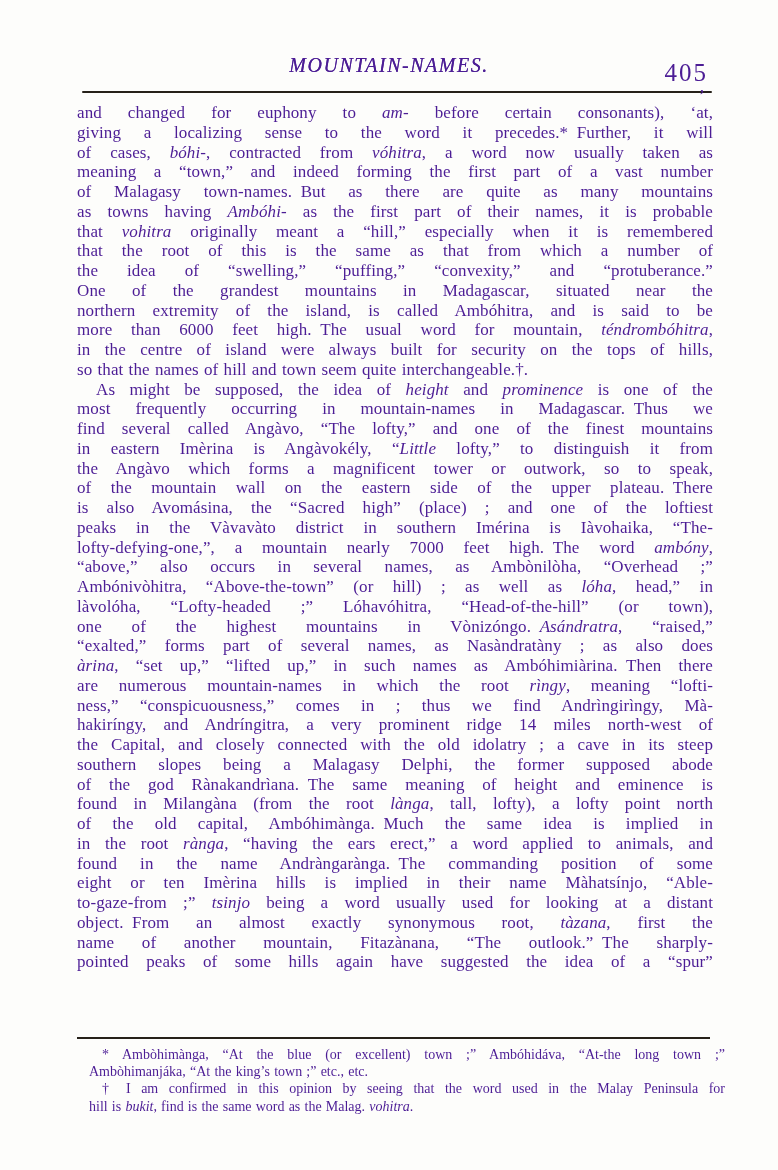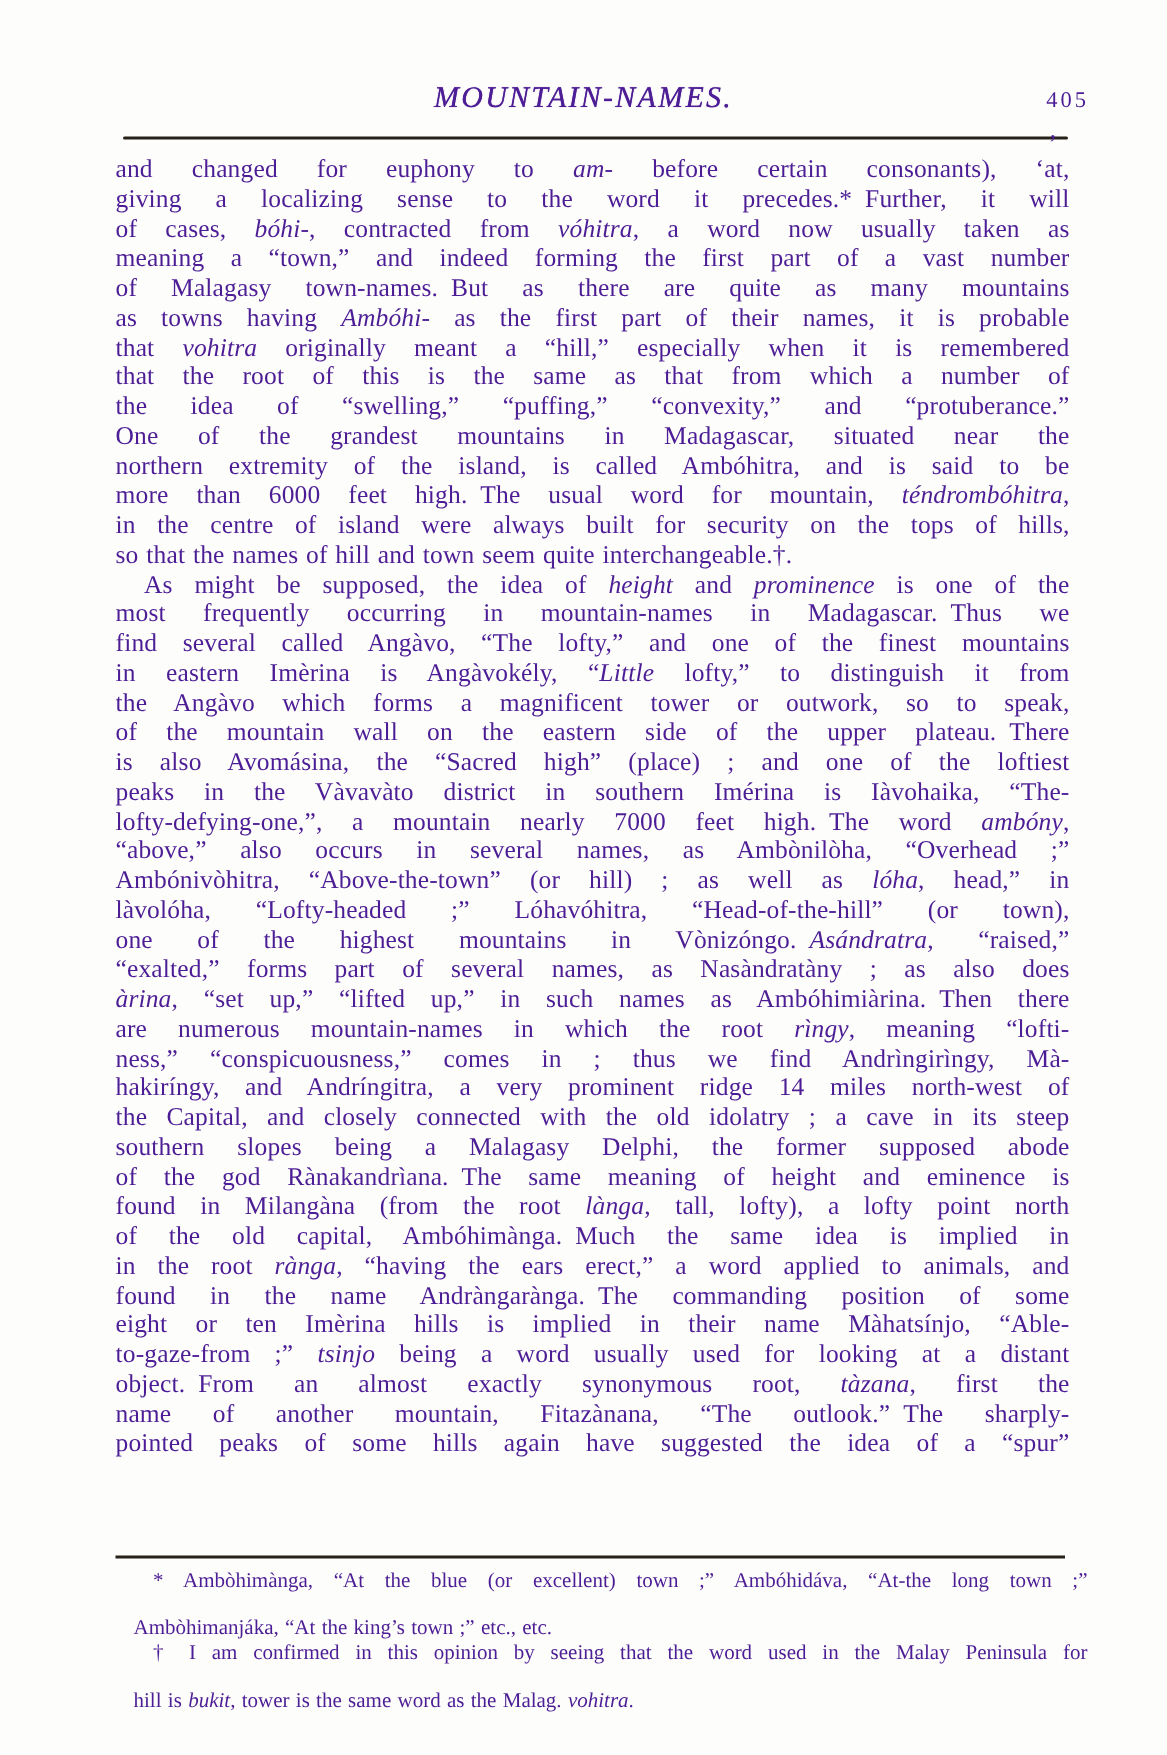--- a/index.html
+++ b/index.html
@@ -19,22 +19,22 @@
     text-align: center;
   }
   .title {
     font-style: italic;
     font-size: 20px;
     letter-spacing: 1.5px;
     text-shadow: 0 0 0.5px currentColor;
   }
   .page-number {
     position: absolute;
-    top: 59px; right: 52px;
-    font-size: 15px;
+    top: 59px; right: 70px;
+    font-size: 25px;
     letter-spacing: 2px;
   }
   .head-rule {
     position: absolute;
     top: 91px; left: 82px;
     width: 630px; height: 2px;
     background: #262119;
     border-radius: 1px;
   }
   .stray-quote {
@@ -63,21 +63,21 @@
   }
   .footnotes {
     position: absolute;
     top: 1046px; left: 89px;
     width: 636px;
     font-size: 14px;
     line-height: 17.2px;
     word-spacing: 0.05em;
   }
   .fn-line { text-align: justify; text-align-last: justify; }
-  .fn-line.noj { text-align-last: left; margin-top: 14px; }
+  .fn-line.noj { text-align-last: left; }
   .fn-line.ind { text-indent: 13px; }
 </style>
 </head>
 <body>
 
 <div class="page">
   <div class="running-head">
     <span class="title">MOUNTAIN-NAMES.</span>
   </div>
   <div class="page-number">405</div>
@@ -127,15 +127,15 @@
       <div class="line"><span>to-gaze-from ;” </span><span class="it">tsinjo</span><span> being a word usually used for looking at a distant</span></div>
       <div class="line"><span>object. From an almost exactly synonymous root, </span><span class="it">tàzana</span><span>, first the</span></div>
       <div class="line"><span>name of another mountain, Fitazànana, “The outlook.” The sharply-</span></div>
       <div class="line"><span>pointed peaks of some hills again have suggested the idea of a “spur”</span></div>
     </div>
   <div class="fn-rule"></div>
   <div class="footnotes">
       <div class="fn-line ind"><span>* Ambòhimànga, “At the blue (or excellent) town ;” Ambóhidáva, “At-the long town ;”</span></div>
       <div class="fn-line noj"><span>Ambòhimanjáka, “At the king’s town ;” etc., etc.</span></div>
       <div class="fn-line ind"><span>† I am confirmed in this opinion by seeing that the word used in the Malay Peninsula for</span></div>
-      <div class="fn-line noj"><span>hill is </span><span class="it">bukit</span><span>, tower is the same word as the Malag. </span><span class="it">vohitra</span><span>.</span></div>
+      <div class="fn-line noj"><span>hill is </span><span class="it">bukit</span><span>, find is the same word as the Malag. </span><span class="it">vohitra</span><span>.</span></div>
     </div>
 </div>
 
 </body></html>

